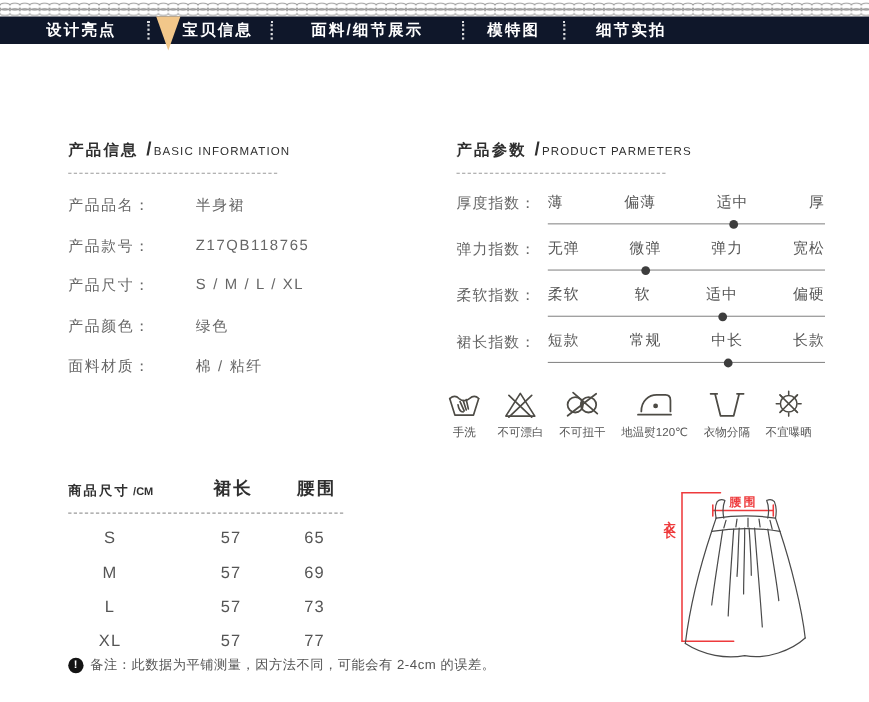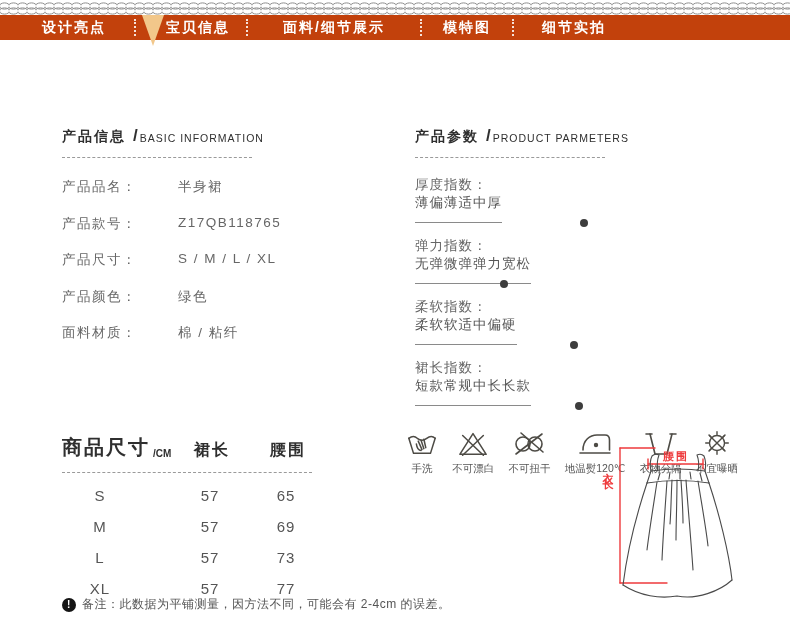--- a/index.html
+++ b/index.html
@@ -5,21 +5,21 @@
   html,body { margin:0; padding:0; }
   body {
     width:790px; height:638px; background:#fff; position:relative; overflow:hidden;
     font-family:"Liberation Sans","DejaVu Sans",sans-serif; color:#666;
   }
   
   .chain { position:absolute; top:2px; left:0; }
   
   .navbar {
     position:absolute; top:15px; left:0; width:790px; height:25px;
-    background:#c2410c; display:flex; align-items:center;
+    background:#0f172a; display:flex; align-items:center;
     color:#fff; font-weight:bold; font-size:14px; letter-spacing:2px;
   }
   .nav-pad { width:14px; }
   .nav-seg { height:100%; display:flex; align-items:center; justify-content:center; position:relative; }
   .nav-seg.s1{ width:120px; } .nav-seg.s2{ width:110px; } .nav-seg.s3{ width:172px; }
   .nav-seg.s4{ width:90px; } .nav-seg.s5{ width:120px; }
   .nav-sep { width:0; height:17px; border-left:2px dotted rgba(255,255,255,.85); }
   .nav-tri {
     position:absolute; left:6px; top:0; width:0; height:0;
     border-left:11px solid transparent; border-right:11px solid transparent;
@@ -33,37 +33,37 @@
   .sec-sub { font-size:10.5px; font-weight:normal; letter-spacing:1px; padding-bottom:2px; }
   .dash-line { border-bottom:1px dashed #9a9a9a; width:190px; margin-top:11px; }
   
   .left-col { position:absolute; left:62px; top:126px; width:300px; }
   .info-row { display:flex; font-size:13.5px; color:#666; margin-top:18.5px; letter-spacing:1.5px;gap:16px; }
   .info-row.gap { margin-top:20px; }
   .info-label { width:100px; flex:none; }
   .info-value { white-space:nowrap; }
   
   .right-col { position:absolute; left:415px; top:126px; width:335px; }
-  .ind-row { display:flex; align-items:flex-start; margin-top:13px; font-size:13.5px;flex-direction:column; }
+  .ind-row { display:flex; align-items:flex-start; margin-top:13px; font-size:13.5px; }
   .ind-row.first { margin-top:17px; }
   .ind-label { width:83px; flex:none; color:#666; letter-spacing:1px; padding-top:1px; }
   .ind-track { flex:1; position:relative; padding-bottom:11px; display:block; }
   .opts { display:flex; justify-content:space-between; color:#555; letter-spacing:1px; }
   .track-line { position:absolute; left:0; right:0; bottom:0; height:0; border-bottom:1px solid #8a8a8a; }
   .dot { position:absolute; bottom:-3.5px; width:8px; height:8px; border-radius:50%; background:#3d3d3d; }
   
   .care-row { display:flex; justify-content:space-between; margin:22px 0 0 -9px; width:332px;text-align:right; }
   .care { display:flex; flex-direction:column; align-items:center; }
   .care svg { display:block; }
   .care-label { font-size:10.5px; color:#555; margin-top:4px; white-space:nowrap; letter-spacing:0; }
   
   .size-section { position:absolute; left:62px; top:434px; width:310px; }
   .thead { display:flex; align-items:flex-end; color:#2f2f2f; }
   .title-cell { width:112px; display:flex; align-items:flex-end; }
-  .tbl-title { font-size:20px; font-weight:bold; letter-spacing:2px; }
+  .tbl-title { font-size:12px; font-weight:bold; letter-spacing:2px; }
   .tbl-unit { font-size:10px; font-weight:bold; margin-left:3px; padding-bottom:2px; }
   .hcell { width:76px; text-align:center; font-size:16px; font-weight:bold; letter-spacing:2px; }
   .tbl-dash { border-bottom:1px dashed #9a9a9a; width:250px; margin-top:11px; }
   .trow { display:flex; margin-top:14px; font-size:15px; color:#555; letter-spacing:1px; }
   .tcell { width:76px; text-align:center; }
   .tgap { width:34px; }
   
   .note { position:absolute; left:62px; top:596px; display:flex; align-items:center; font-size:12px; color:#555; letter-spacing:0.5px; }
   .note-icon {
     width:14px; height:14px; border-radius:50%; background:#141414; color:#fff;

